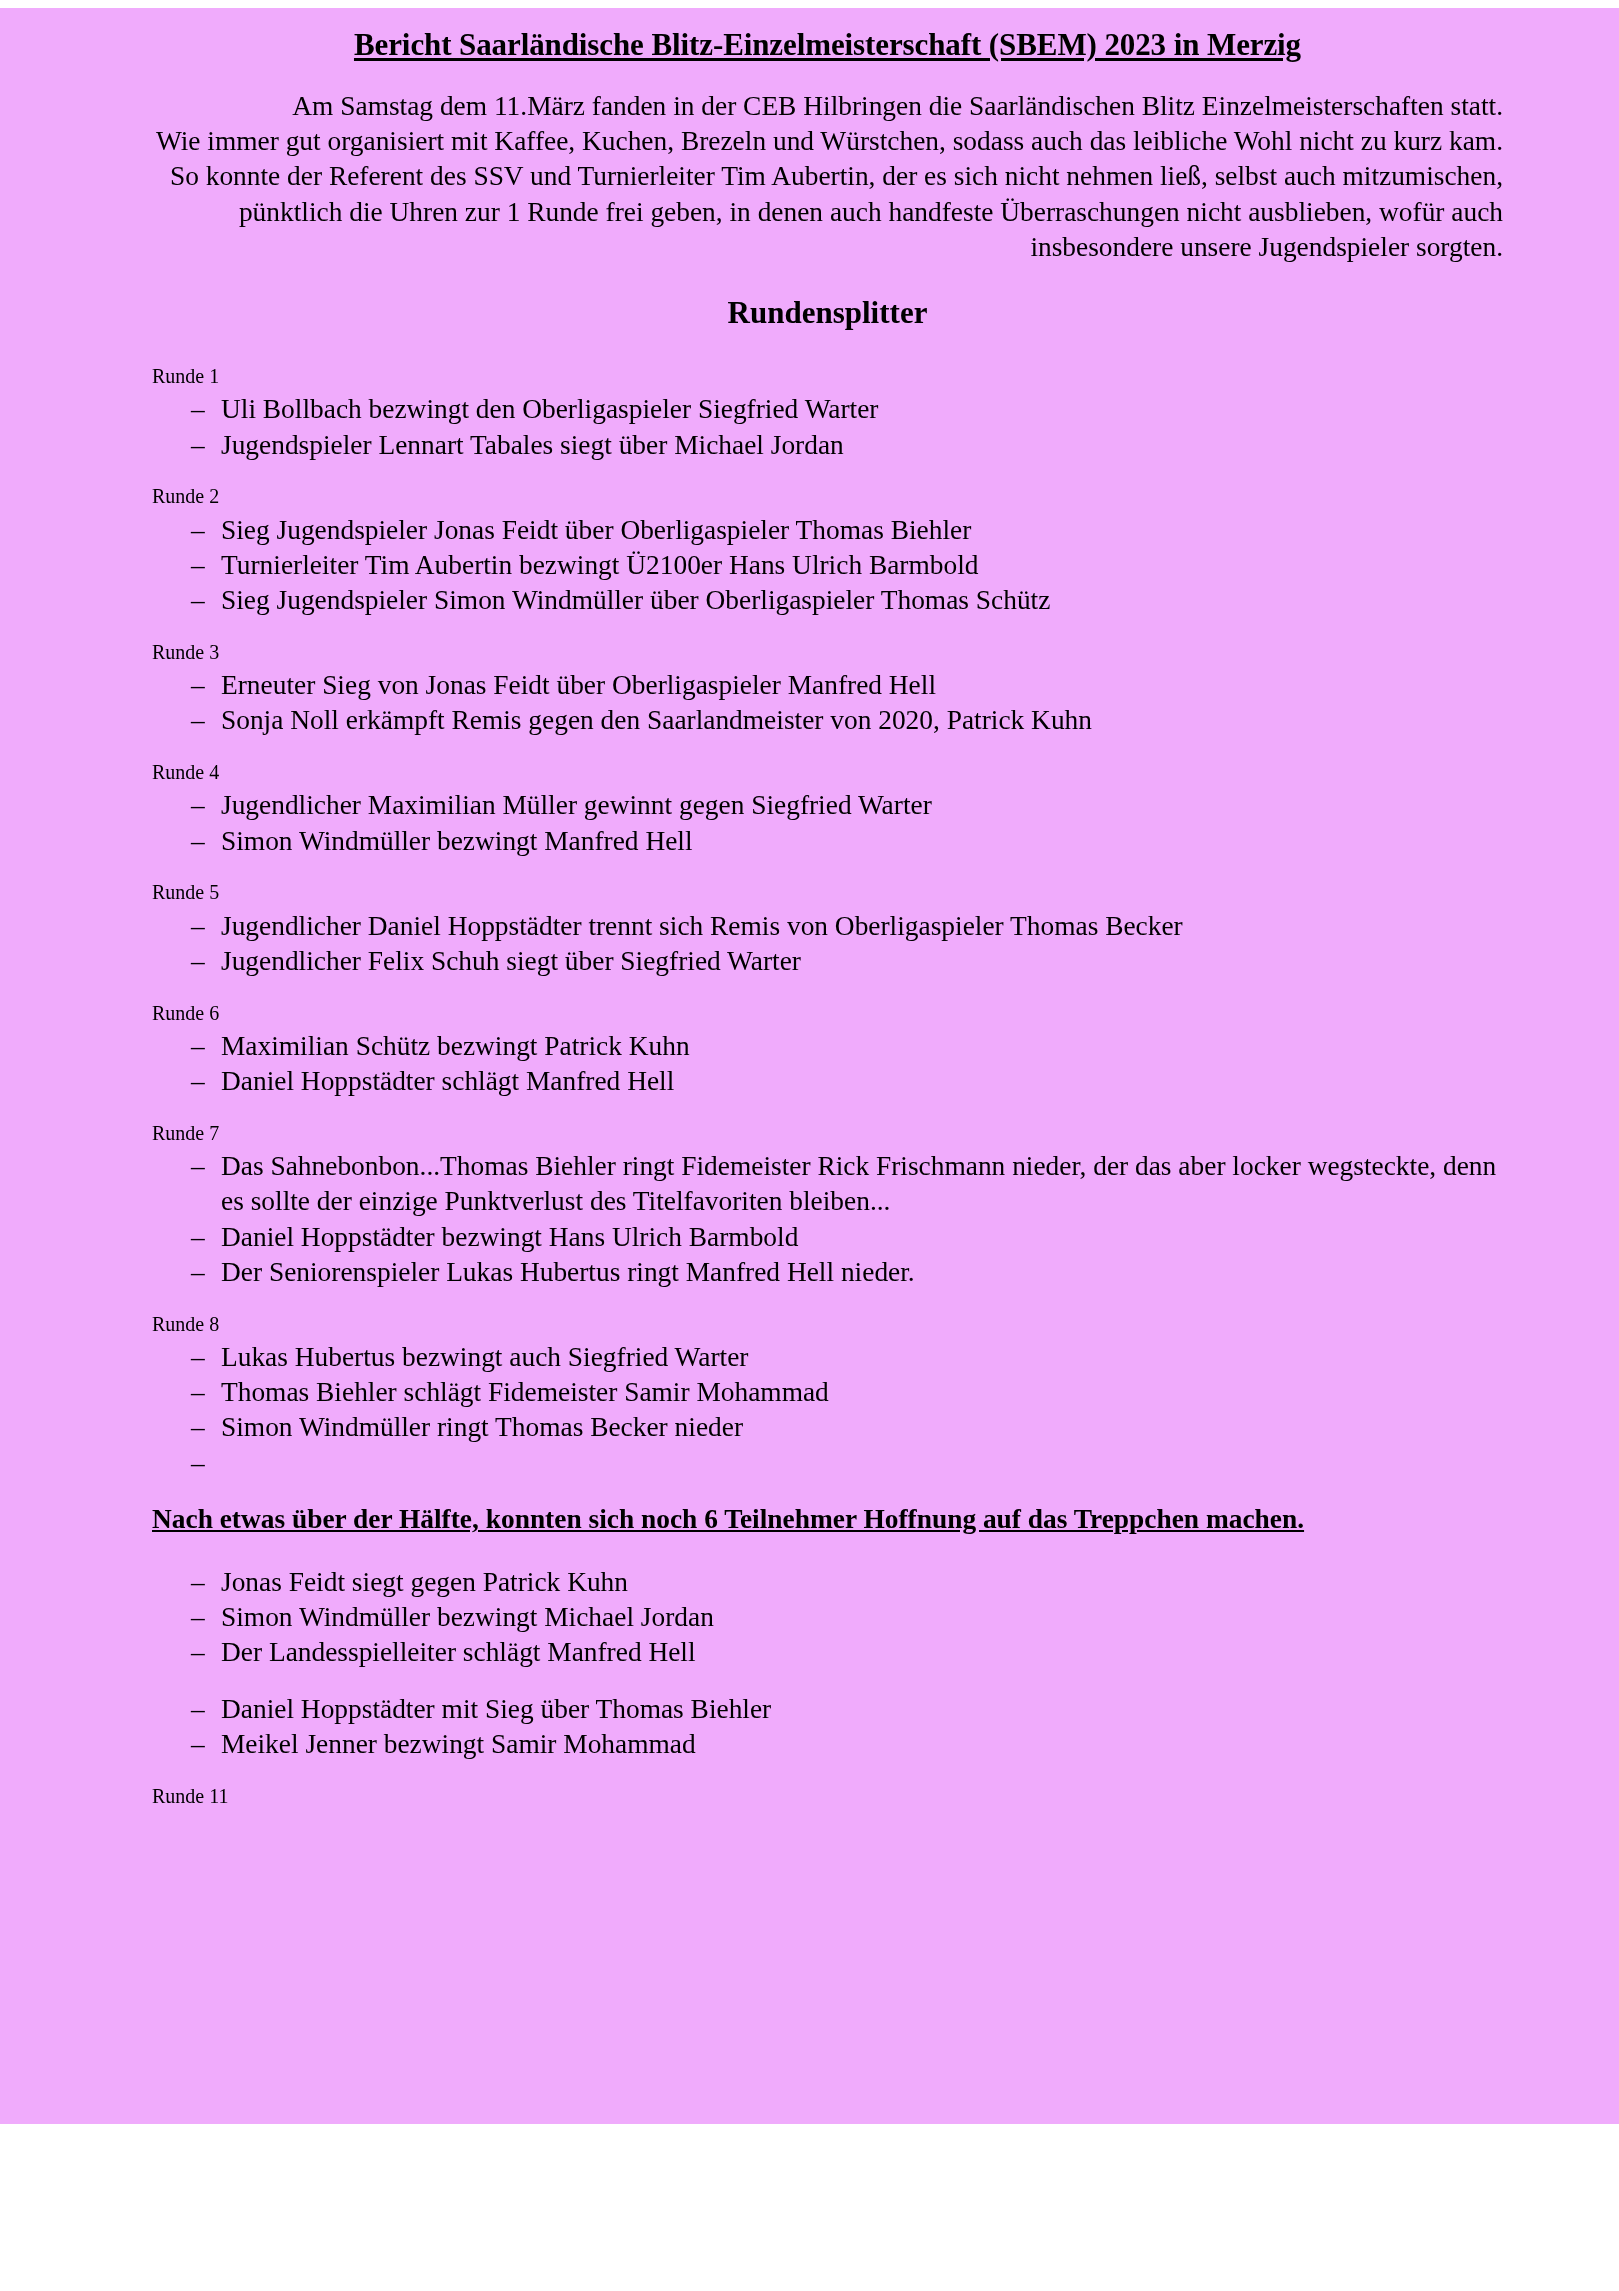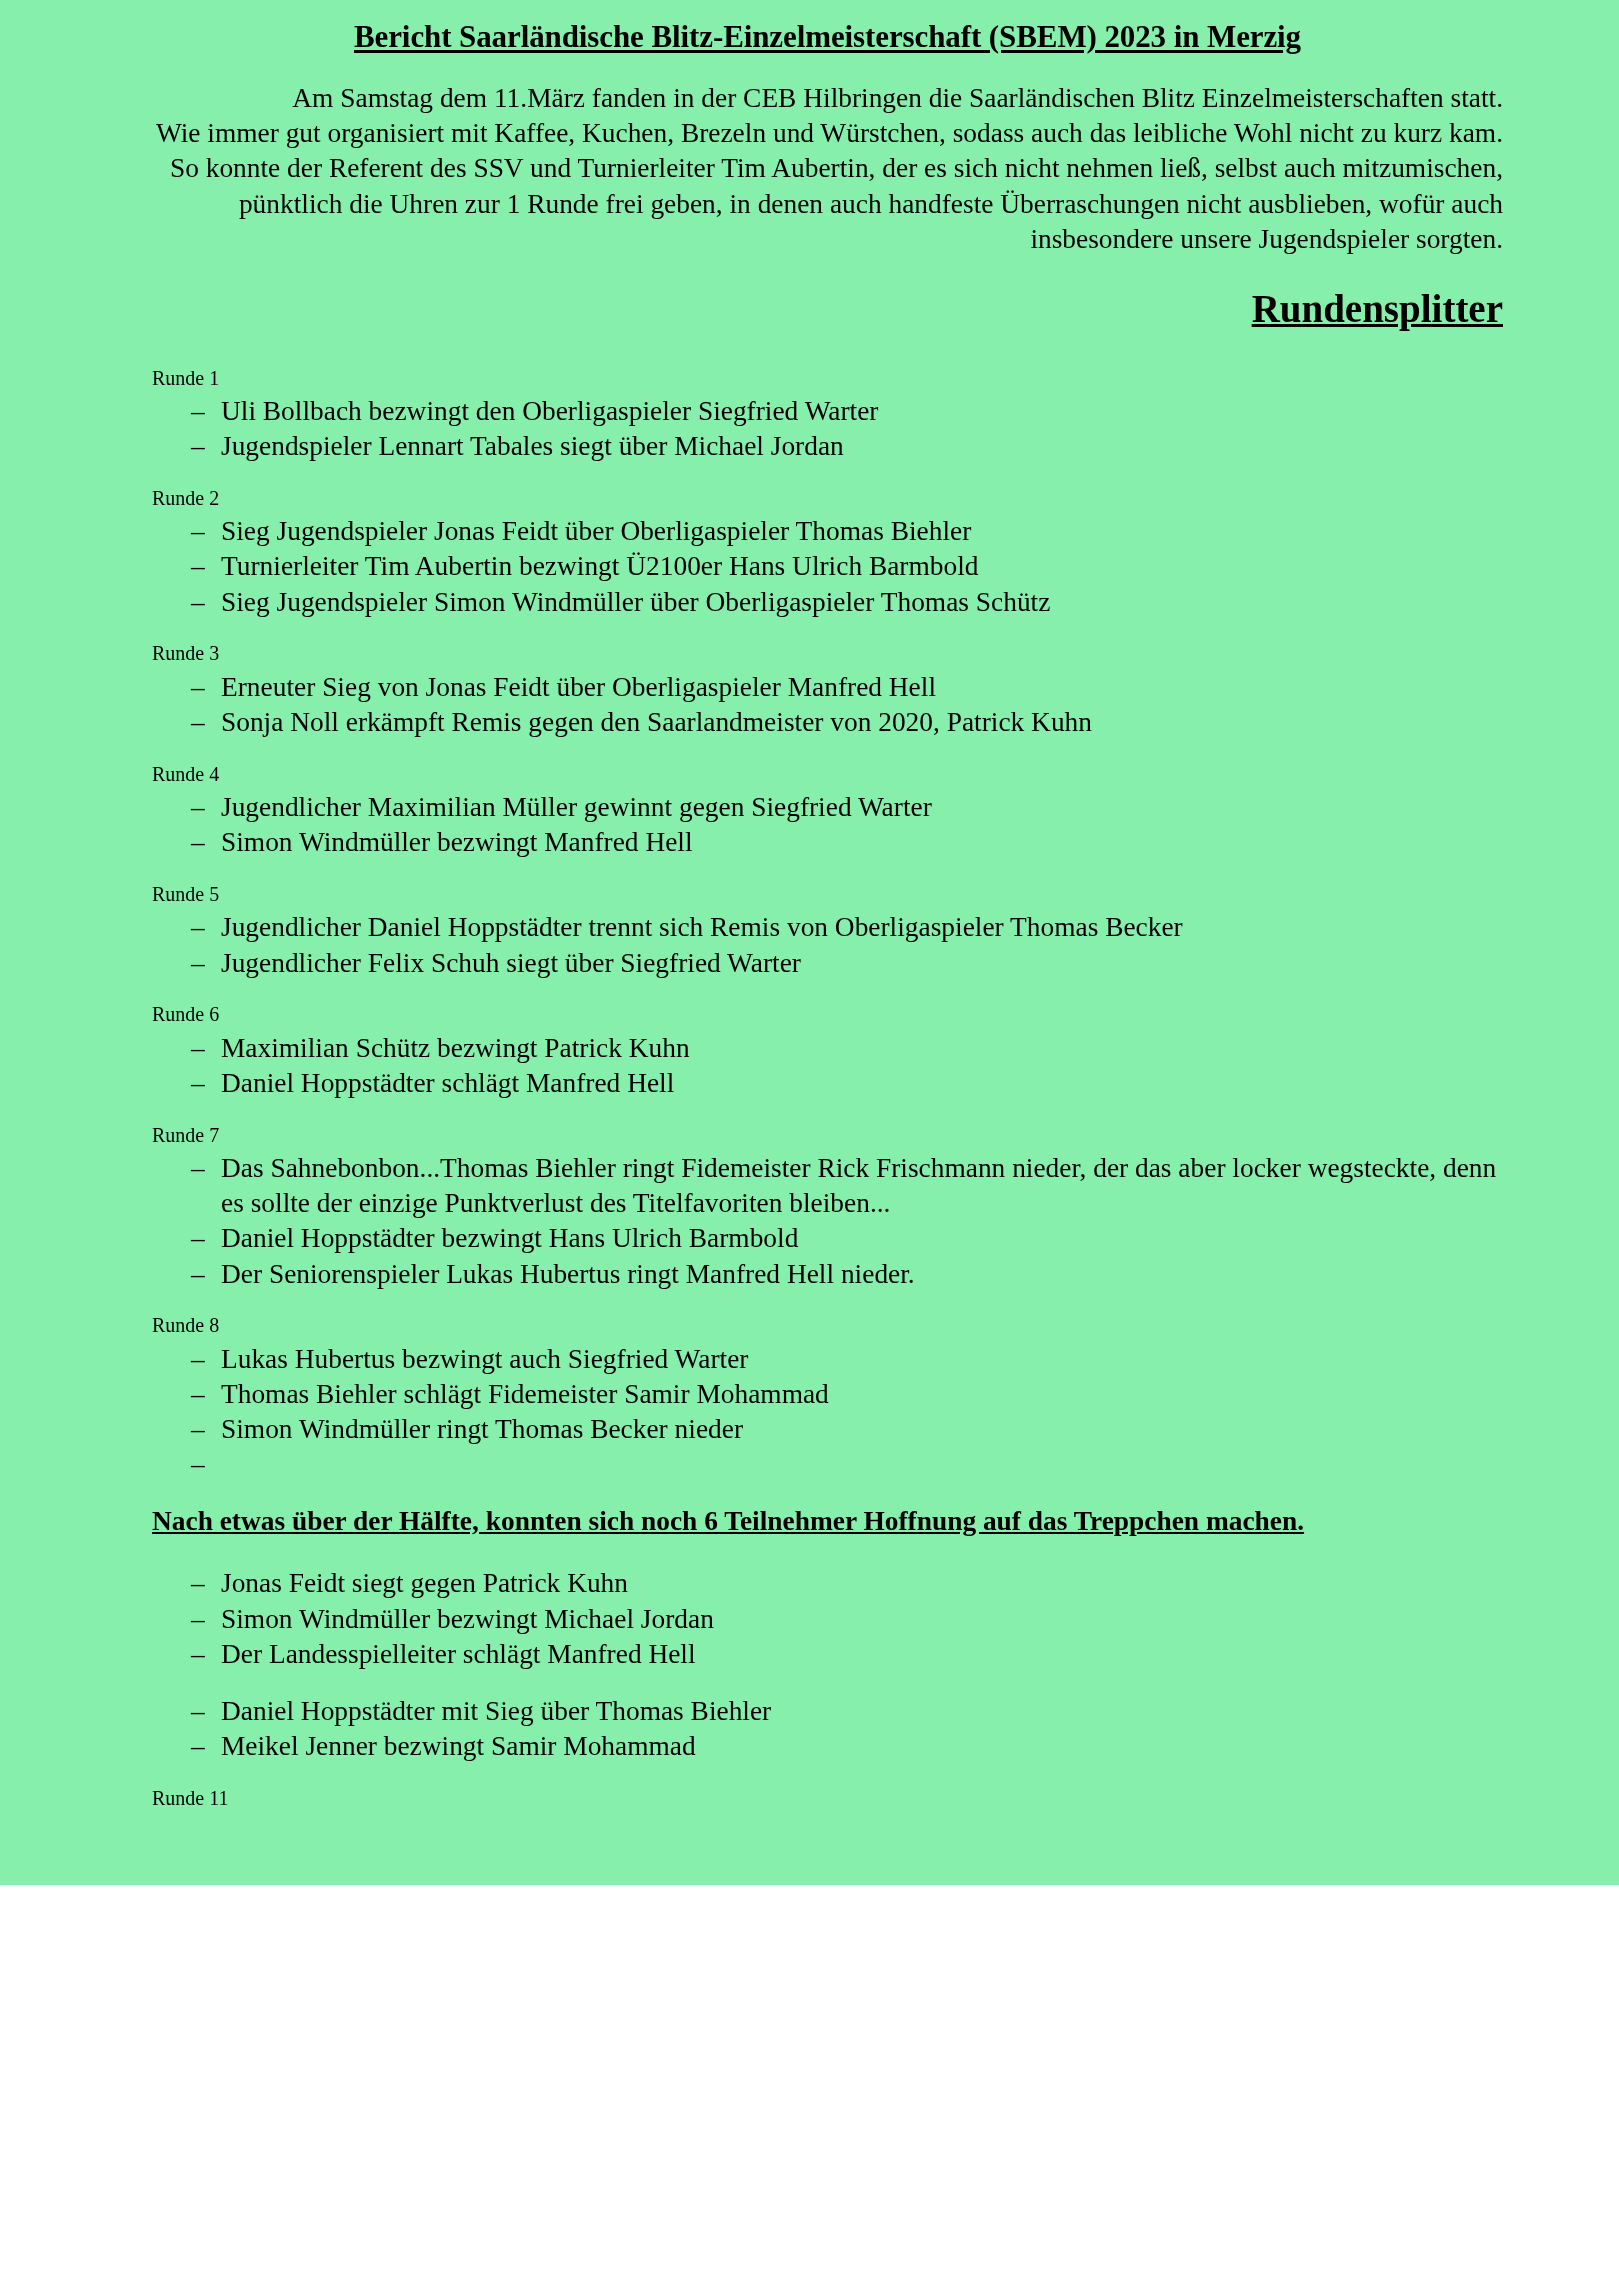--- a/index.html
+++ b/index.html
@@ -11,24 +11,25 @@
   body {
     width: 1619px;
     height: 2292px;
     font-family: "Liberation Serif", "DejaVu Serif", serif;
     color: #000000;
     -webkit-font-smoothing: antialiased;
   }
   .page {
     box-sizing: border-box;
     width: 1619px;
-    height: 1885px;
+    height: 2116px;
     padding: 17.6px 116px 0 152px;
     position: relative;
-    background: #86efac;
+    background: #f0abfc;
+    margin-top: 8px;
   }
   .doc-title {
     text-align: center;
     font-size: 31px;
     font-weight: bold;
     line-height: 1.22;
     margin: 0 0 25.5px 0;
     letter-spacing: -0.1px;
   }
   .doc-title span.ul {
@@ -38,26 +39,25 @@
   .intro {
     font-size: 27.4px;
     line-height: 1.285;
     margin: 0 0 15.7px 0;
     text-align: right;
   }
   .intro p {
     margin: 0;
   }
   .section-title {
-    text-align: right;
-    font-size: 39px;
+    text-align: center;
+    font-size: 31px;
     font-weight: bold;
     margin: 29px 0 33px 0;
     line-height: 1.2;
-    text-decoration: underline;
   }
   .round-block {
     margin: 0 0 21.6px 0;
   }
   .round-label {
     font-size: 20px;
     line-height: 1.27;
     margin: 0 0 2.9px 0;
   }
   ul.round-list {

